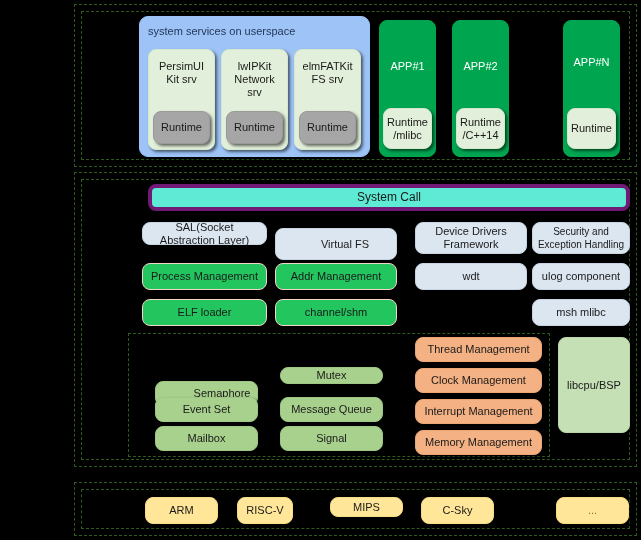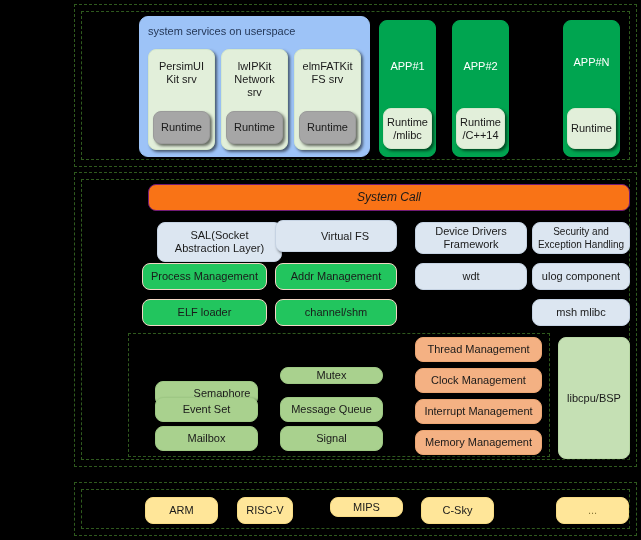--- a/index.html
+++ b/index.html
@@ -42,21 +42,21 @@
     padding: 2px 4px;
     box-shadow: 2px 2px 3px rgba(0,0,0,0.55);
     white-space: pre-line;
   }
 
   
   .c-blue-panel   { background:#9dc3f7; border:1px solid #9dc3f7; }
   .c-lightgreen   { background:#e2efda; border:1px solid #d5e8cc; }
   .c-gray         { background:#a6a6a6; border:1px solid #9a9a9a; }
   .c-green        { background:#00a550; border:1px solid #00a550; color:#ffffff; }
-  .c-cyan         { background:#f97316; border:1px solid #701a75;font-style:italic; }
+  .c-cyan         { background:#5eead4; border:4px solid #701a75; }
   .c-paleblue     { background:#dce6f1; border:1px solid #c6d3e3; }
   .c-peach        { background:#22c55e; border:1px solid #f2d6c4; }
   .c-midgreen     { background:#a9d18e; border:1px solid #9ec884; }
   .c-orange       { background:#f4b183; border:1px solid #eda673; }
   .c-palegreen    { background:#c5e0b4; border:1px solid #b9d8a6; }
   .c-yellow       { background:#ffe699; border:1px solid #f7dc85; }
 
   .panel-label {
     position: absolute;
     font-size: 11px;
@@ -95,26 +95,26 @@
 /C++14</div>
 
 <div class="node c-green" style="left:563px; top:20px; width:57px; height:137px; align-items:center; padding-bottom:54px;">APP#N</div>
 <div class="node c-lightgreen" style="left:567px; top:108px; width:49px; height:41px;">Runtime</div>
 
 <div class="frame-outer" style="left:74px; top:172px; width:563px; height:295px;"></div>
 <div class="frame-inner" style="left:81px; top:179px; width:549px; height:281px;"></div>
 
 <div class="node c-cyan" style="left:148px; top:184px; width:482px; height:27px; font-size:12px;">System Call</div>
 
-<div class="node c-paleblue" style="left:142px; top:222px; width:125px; height:40px;margin-left:15px;">SAL(Socket
+<div class="node c-paleblue" style="left:142px; top:222px; width:125px; height:23px;">SAL(Socket
 Abstraction Layer)</div>
 <div class="node c-peach" style="left:142px; top:263px; width:125px; height:27px;">Process Management</div>
 <div class="node c-peach" style="left:142px; top:299px; width:125px; height:27px;">ELF loader</div>
 
-<div class="node c-paleblue" style="left:275px; top:220px; width:122px; height:32px;padding-left:22px;">Virtual FS</div>
+<div class="node c-paleblue" style="left:275px; top:228px; width:122px; height:32px;padding-left:22px;">Virtual FS</div>
 <div class="node c-peach" style="left:275px; top:263px; width:122px; height:27px;">Addr Management</div>
 <div class="node c-peach" style="left:275px; top:299px; width:122px; height:27px;">channel/shm</div>
 
 <div class="node c-paleblue" style="left:415px; top:222px; width:112px; height:32px;">Device Drivers
 Framework</div>
 <div class="node c-paleblue" style="left:415px; top:263px; width:112px; height:27px;">wdt</div>
 
 <div class="node c-paleblue" style="left:532px; top:222px; width:98px; height:32px; font-size:10px;">Security and
 Exception Handling</div>
 <div class="node c-paleblue" style="left:532px; top:263px; width:98px; height:27px;">ulog component</div>
@@ -128,21 +128,21 @@
 
 <div class="node c-midgreen" style="left:280px; top:367px; width:103px; height:17px;">Mutex</div>
 <div class="node c-midgreen" style="left:280px; top:397px; width:103px; height:25px;">Message Queue</div>
 <div class="node c-midgreen" style="left:280px; top:426px; width:103px; height:25px;">Signal</div>
 
 <div class="node c-orange" style="left:415px; top:337px; width:127px; height:25px;">Thread Management</div>
 <div class="node c-orange" style="left:415px; top:368px; width:127px; height:25px;">Clock Management</div>
 <div class="node c-orange" style="left:415px; top:399px; width:127px; height:25px;">Interrupt Management</div>
 <div class="node c-orange" style="left:415px; top:430px; width:127px; height:25px;">Memory Management</div>
 
-<div class="node c-palegreen" style="left:558px; top:337px; width:72px; height:122px;">libcpu/BSP</div>
+<div class="node c-palegreen" style="left:558px; top:337px; width:72px; height:96px;">libcpu/BSP</div>
 
 <div class="frame-outer" style="left:74px; top:482px; width:563px; height:54px;"></div>
 <div class="frame-inner" style="left:81px; top:489px; width:549px; height:40px;"></div>
 
 <div class="node c-yellow" style="left:145px; top:497px; width:73px; height:27px;">ARM</div>
 <div class="node c-yellow" style="left:237px; top:497px; width:56px; height:27px;">RISC-V</div>
 <div class="node c-yellow" style="left:330px; top:497px; width:73px; height:20px;">MIPS</div>
 <div class="node c-yellow" style="left:421px; top:497px; width:73px; height:27px;">C-Sky</div>
 <div class="node c-yellow" style="left:556px; top:497px; width:73px; height:27px; color:#8a7a3a;">...</div>
 

